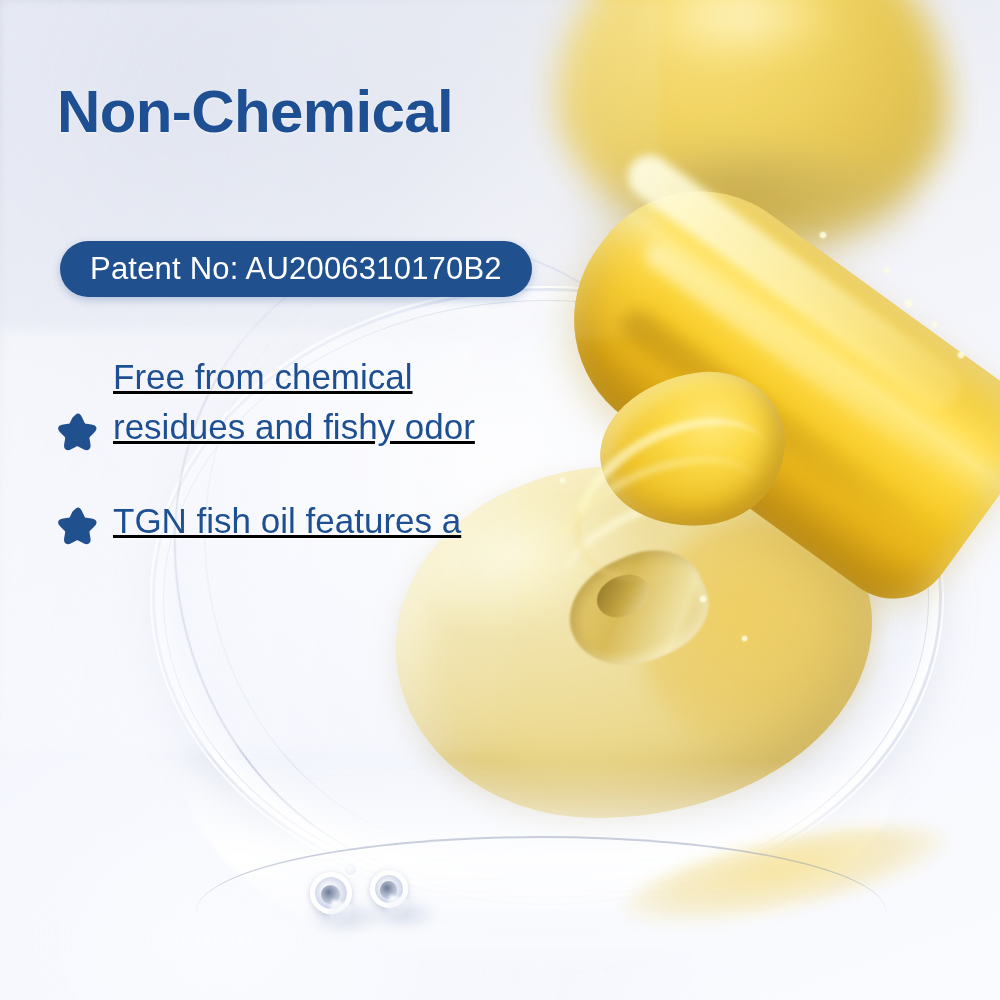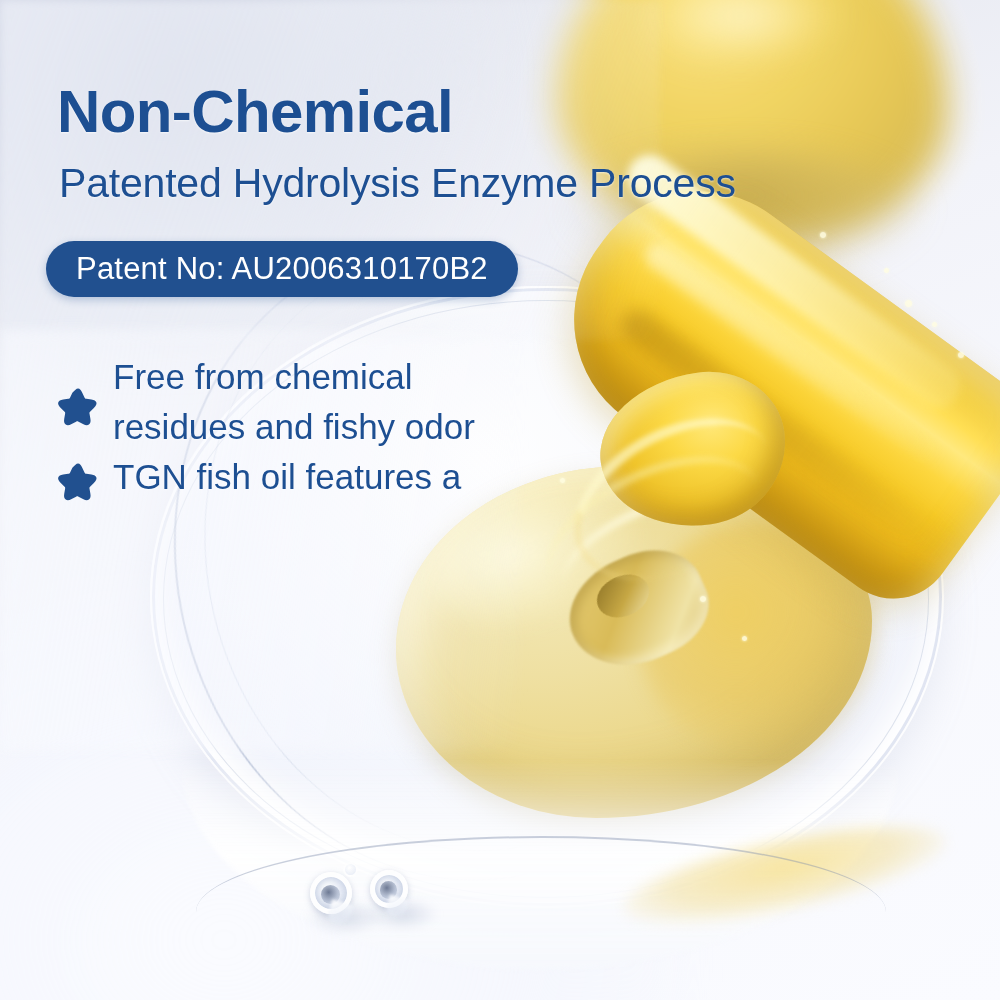--- a/index.html
+++ b/index.html
@@ -267,33 +267,33 @@
     color:#1d4f92;white-space:nowrap;
     text-shadow:0 1px 2px rgba(255,255,255,.65);
   }
   .subtitle{
     position:absolute;left:59px;top:163px;
     font-size:41px;font-weight:400;letter-spacing:-.2px;line-height:1;
     color:#1d4f92;white-space:nowrap;
     text-shadow:0 1px 2px rgba(255,255,255,.6);
   }
   .badge{
-    position:absolute;left:46px;top:241px;height:56px;
+    position:absolute;left:60px;top:241px;height:56px;
     display:flex;align-items:center;
     padding:0 30px;border-radius:28px;
     background:#21508f;
     box-shadow:0 3px 8px rgba(33,80,143,.28);
   }
   .badge-text{
     color:#ffffff;font-size:31px;font-weight:400;letter-spacing:.2px;white-space:nowrap;
   }
 
   .bullets{position:absolute;left:57px;top:352px;width:560px;}
-  .bullet{display:flex;align-items:center;}
-  .bullet + .bullet{}
+  .bullet{display:flex;align-items:flex-end;text-decoration:underline;}
+  .bullet + .bullet{margin-top:44px;}
   .star-icon{flex:0 0 auto;width:42px;height:42px;margin-top:8px;}
   .bullet-text{
     margin-left:14px;
     font-size:35px;line-height:50px;font-weight:400;color:#1d4f92;
     text-shadow:0 1px 2px rgba(255,255,255,.55);
   }
   .bullet-text .ln{display:block;white-space:nowrap;}
 </style>
 </head>
 <body>
@@ -356,21 +356,20 @@
     </div>
     <div class="microdrop" style="left:343px;top:862px;width:11px;height:11px;"></div>
 
     <div class="text-veil"></div>
     <div class="text-veil2"></div>
   </div>
 
   <div class="content">
 
     <div class="title">Non-Chemical</div>
-    <div class="subtitle">Patented Hydrolysis Enzyme Process</div>
 
     <div class="badge">
       <span class="badge-text">Patent No: AU2006310170B2</span>
     </div>
 
     <div class="bullets">
 
       <div class="bullet">
         <svg class="star-icon" viewBox="0 0 48 48">
           <path d="M24 3.2c2.3 0 3.6 2.1 5.1 5.2l2.6 5.3c.7 1.4 1 1.7 2.5 1.9l6.1.9c3.4.5 5.4 1.6 6.0 3.8.6 2.2-.6 4.1-3.1 6.6l-4.3 4.2c-1.1 1.1-1.2 1.5-.9 3l1.0 5.9c.6 3.4.1 5.6-1.8 7-1.9 1.4-4.1 1-7.2-.6l-5.4-2.8c-1.3-.7-1.7-.7-3.0 0l-5.4 2.8c-3.1 1.6-5.3 2-7.2.6-1.9-1.4-2.4-3.6-1.8-7l1.0-5.9c.3-1.5.2-1.9-.9-3l-4.3-4.2C.5 24.4-.7 22.5-.1 20.3c.6-2.2 2.6-3.3 6.0-3.8l6.1-.9c1.5-.2 1.8-.5 2.5-1.9l2.6-5.3C20.4 5.3 21.7 3.2 24 3.2z" transform="translate(1.5,1.0) scale(0.94)" fill="#21508f"></path>

